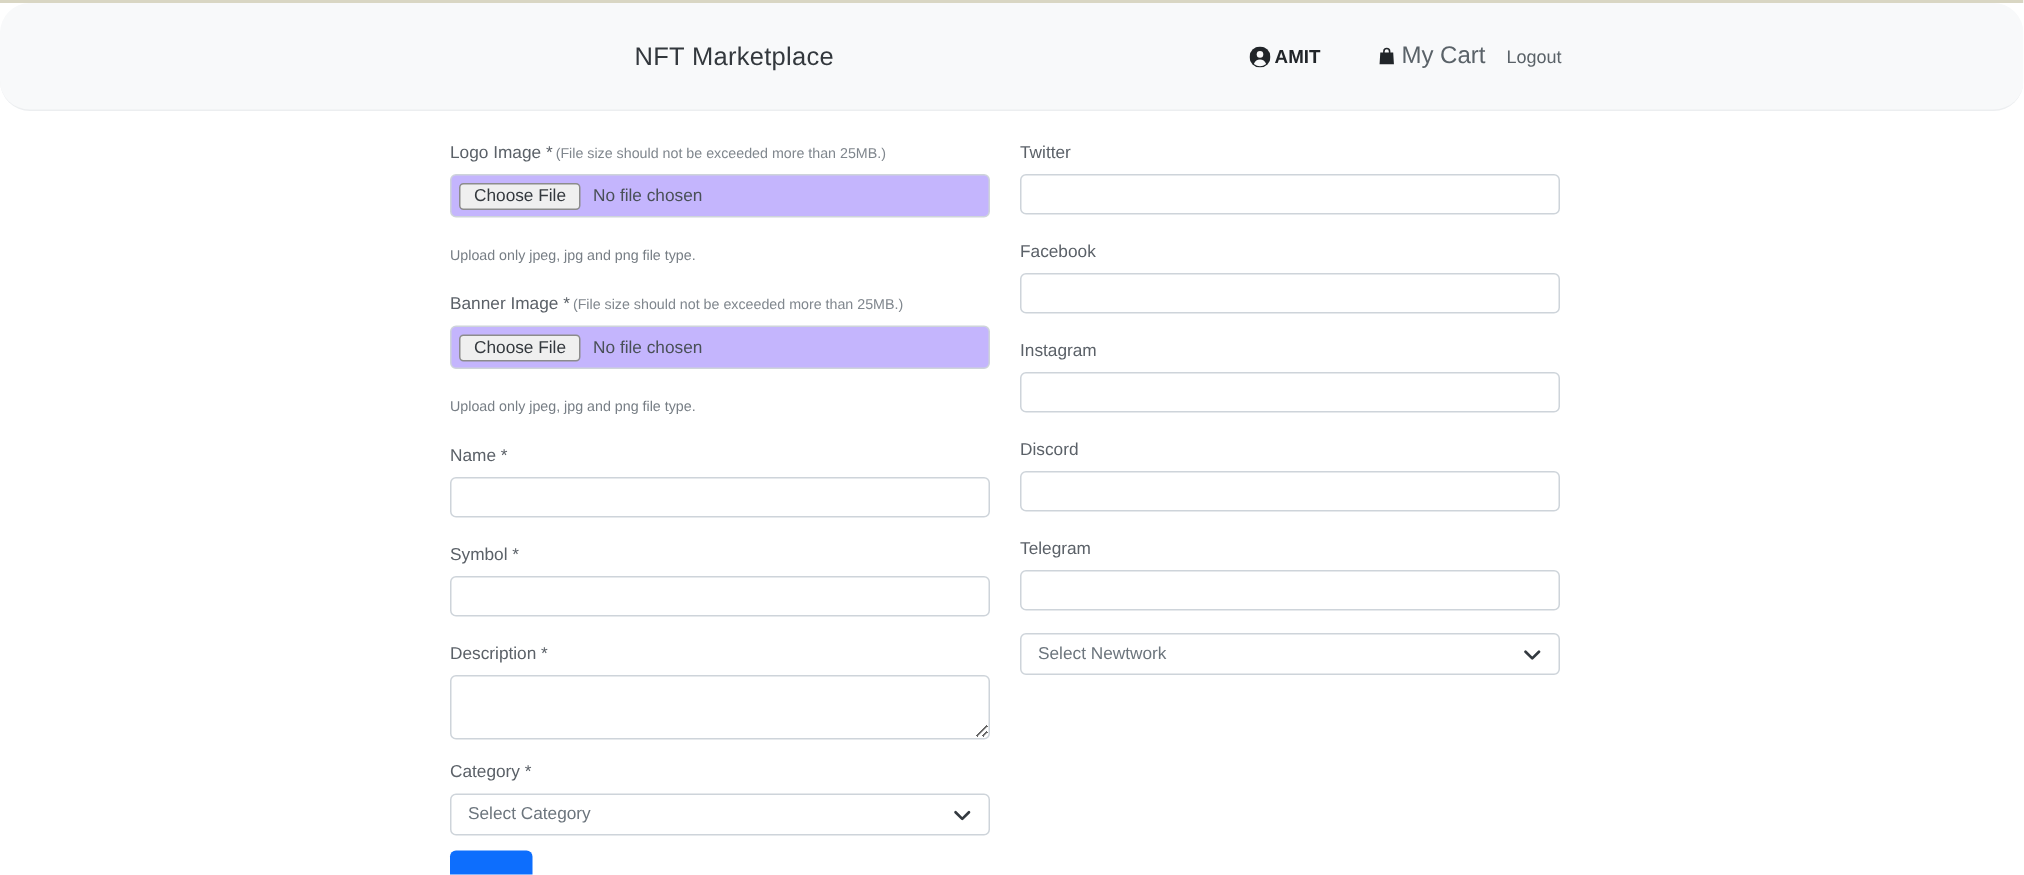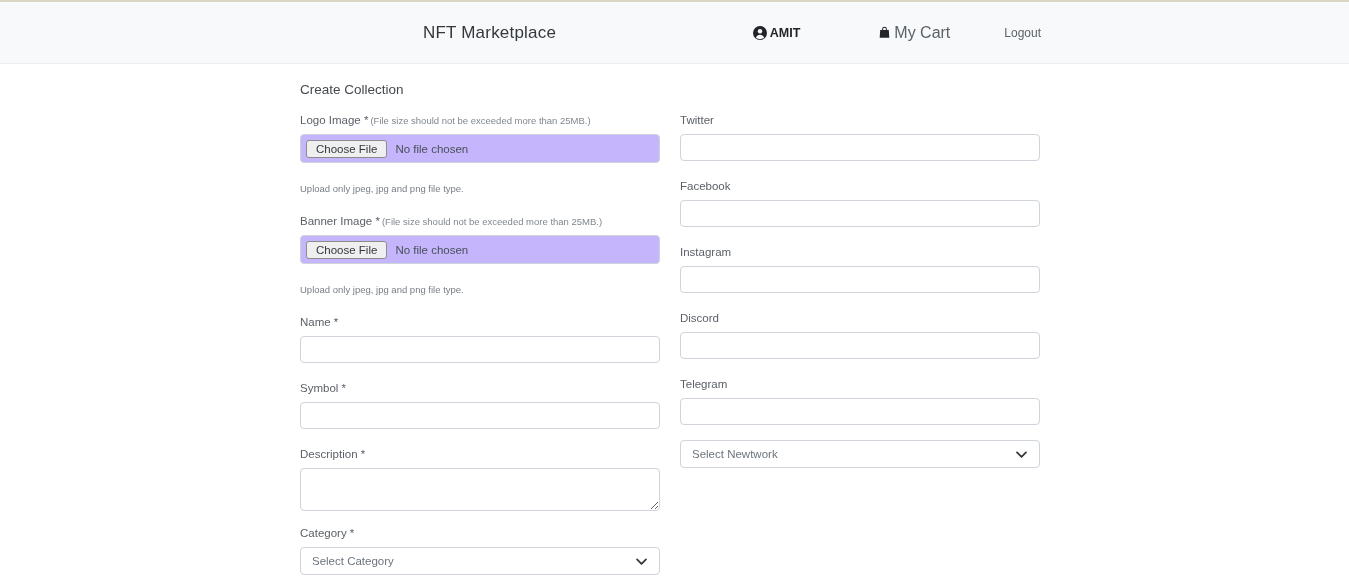--- a/index.html
+++ b/index.html
@@ -9,44 +9,44 @@
     background: #ffffff;
     color: #495057;
     position: relative;
   }
   .top-line {
     height: 2px;
     width: 100%;
     background: var(--top-line, #d9d6c3);
   }
   header {
-    height: 62px;
+    height: 72px;
     background: var(--header-bg, #f8f9fa);
     border-bottom: 1px solid #eceef0;
     position: relative;
+    border-radius: 20px;
   }
   .brand {
     position: absolute;
     left: 423px;
     top: 50%;
     transform: translateY(-50%);
     font-size: 17px;
     color: #33383d;
     letter-spacing: 0.2px;
     white-space: nowrap;
   }
   .header-right {
     position: absolute;
     right: 308px;
     top: 50%;
     transform: translateY(-50%);
     display: flex;
     align-items: center;
     white-space: nowrap;
-    gap: 40px;
   }
   .hdr-item { display: flex; align-items: center; cursor: pointer; }
   .hdr-item .icon { display: inline-flex; margin-right: 3px; }
   .hdr-user { font-weight: bold; font-size: 12.5px; color: #212529; }
   .hdr-cart { margin-left: 38px; font-size: 16px; color: #5a6268; }
   .hdr-logout { margin-left: 14px; font-size: 12px; color: #5a6268; }
 
   main { padding: 18px 0 0 300px; }
   .page-heading {
     font-size: 13.5px;
@@ -169,21 +169,20 @@
       </span>
       <span>My Cart</span>
     </div>
     <div class="hdr-item hdr-logout">
       <span>Logout</span>
     </div>
   </div>
 </header>
 
 <main>
-  <div class="page-heading">Create Collection</div>
 
   <div class="columns">
 
     <div class="col">
 
       <div class="group file-group">
         <div>
           <span class="label">Logo Image *</span><span class="hint">(File size should not be exceeded more than 25MB.)</span>
         </div>
         <div class="file-box">

